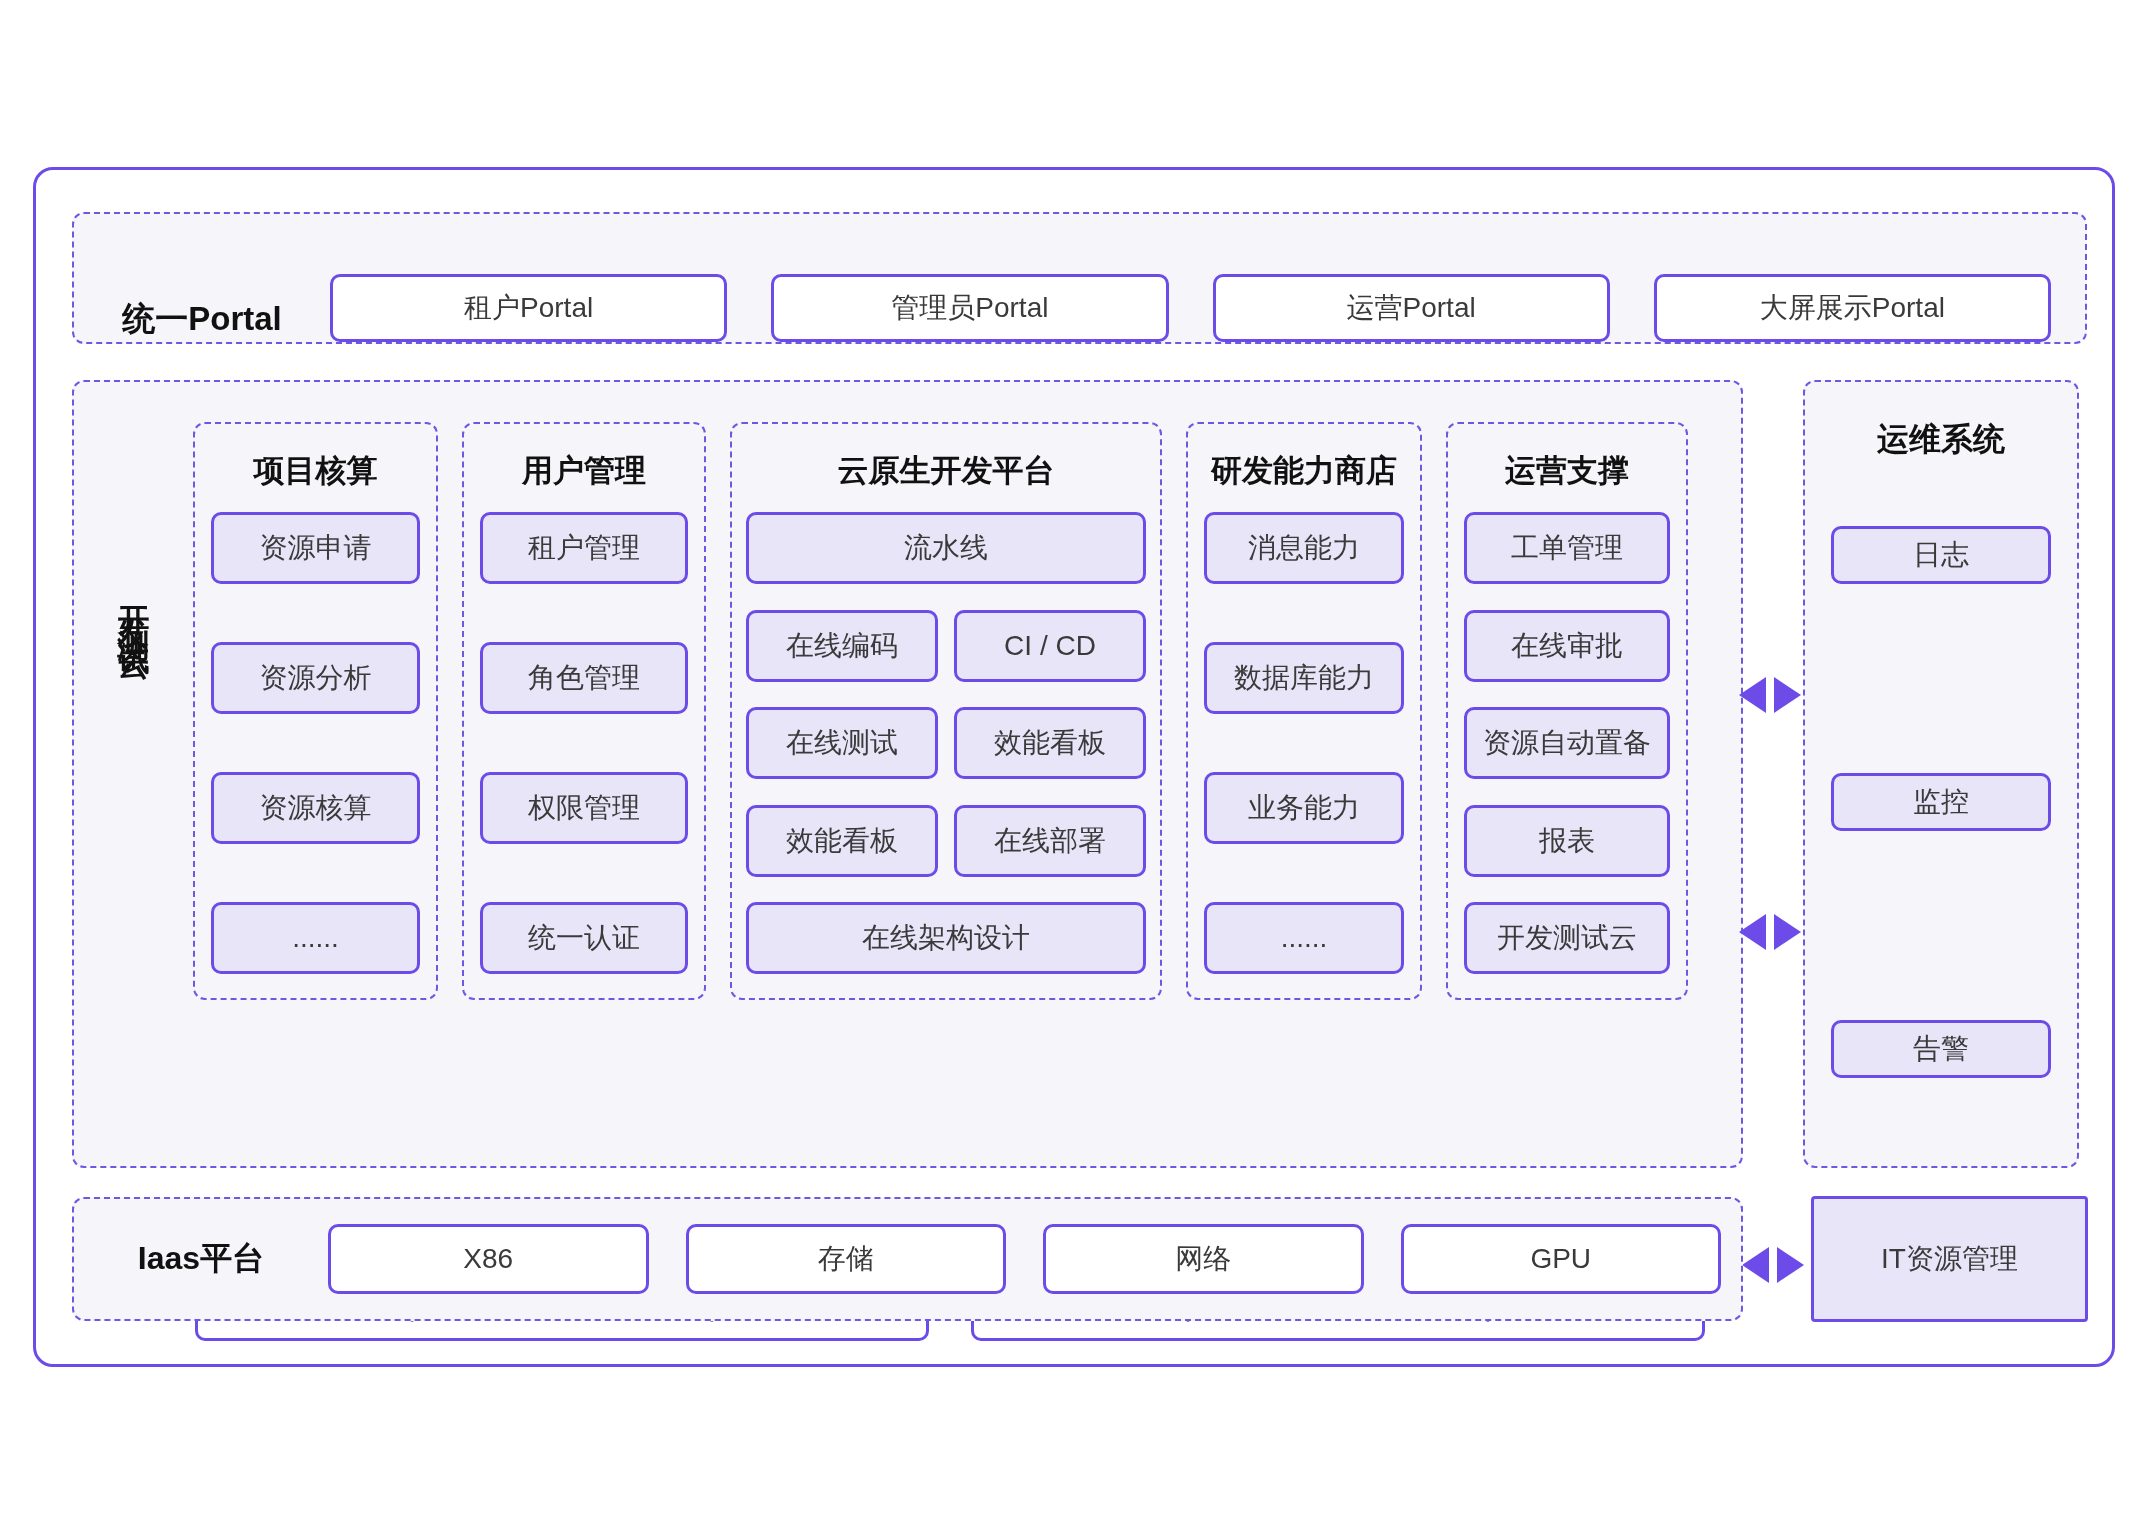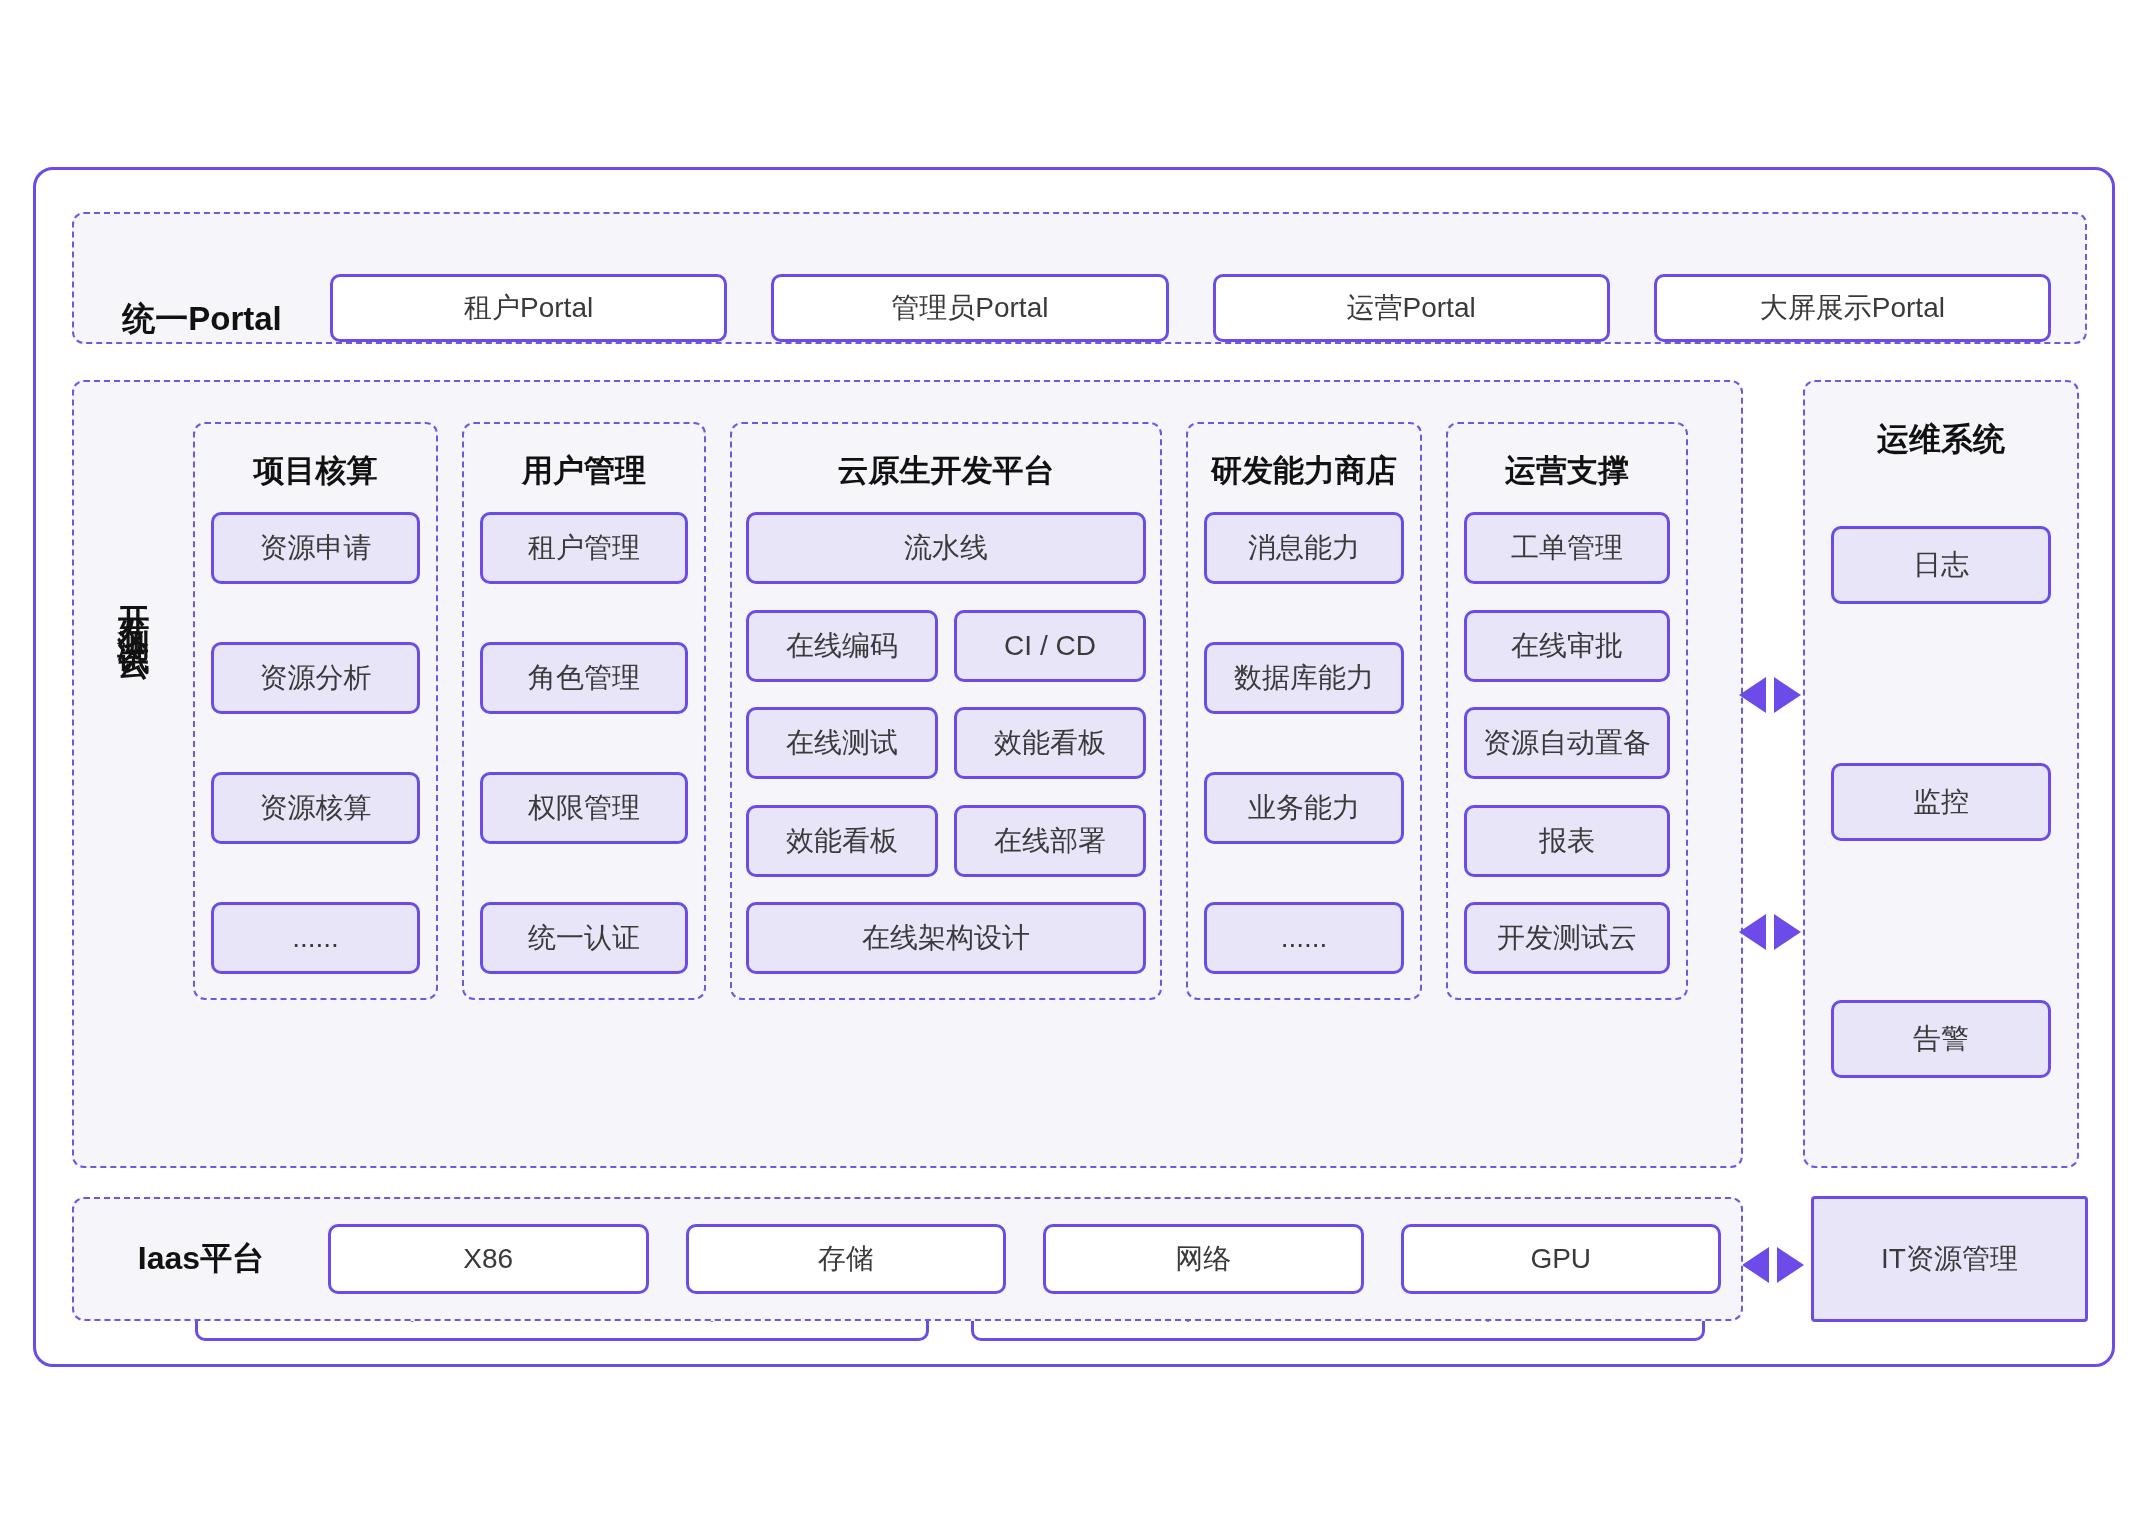--- a/index.html
+++ b/index.html
@@ -54,21 +54,21 @@
     display:flex; flex-direction:column; align-items:center; justify-content:center;
     font-weight:bold; font-size:29px; color:var(--ink); line-height:1.5;}
 
   
   .ops{left:1767px; top:210px; width:276px; height:788px;
     display:flex; flex-direction:column; padding:0 26px;}
   .ops-title{text-align:center; font-weight:bold; font-size:32px; color:var(--ink);
     padding:36px 0 0;}
   .ops-body{flex:1; display:flex; flex-direction:column; justify-content:space-between;
     padding:64px 0 88px;}
-  .ops .lav-box{height:78px;text-align:center;}
+  .ops .lav-box{height:58px;text-align:center;}
 
   
   .arrow-pair{position:absolute; width:62px; height:36px;
     display:flex; align-items:center; justify-content:space-between;}
   .tri{width:0; height:0; border-top:18px solid transparent; border-bottom:18px solid transparent;}
   .tri.left{border-right:27px solid var(--accent);}
   .tri.right{border-left:27px solid var(--accent);}
   .ap1{left:1703px; top:507px;}
   .ap2{left:1703px; top:744px;}
   .ap3{left:1706px; top:1077px;}

